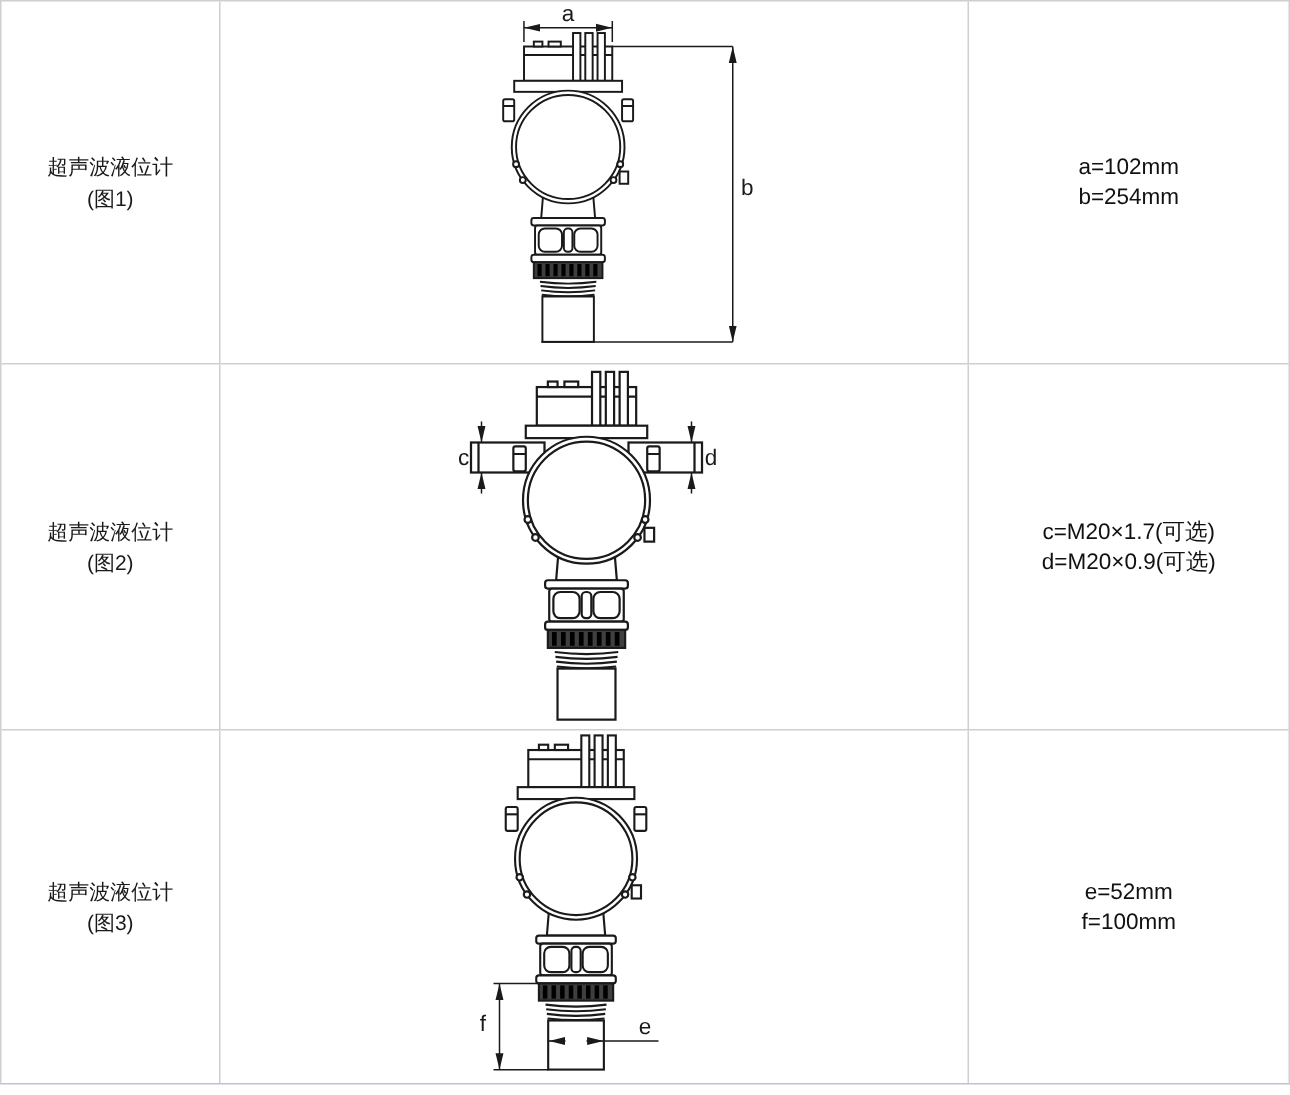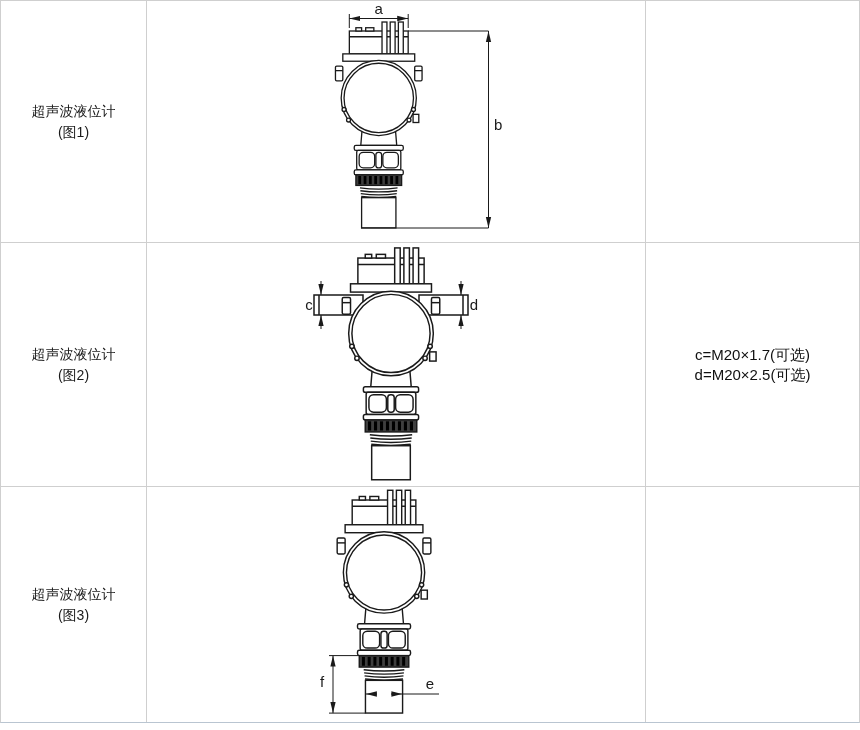--- a/index.html
+++ b/index.html
@@ -112,20 +112,24 @@
           <text x="231.7" y="13" text-anchor="middle">a</text>
         </g>
         <g class="dim">
           <line x1="261" y1="30" x2="341.5" y2="30"></line>
           <line x1="214" y1="227" x2="341.5" y2="227"></line>
           <line x1="341.5" y1="30" x2="341.5" y2="227" marker-start="url(#arr)" marker-end="url(#arr)"></line>
           <text x="347" y="129">b</text>
         </g>
       </svg>
     </div>
+    <div class="cell spec">
+      <div>a=102mm</div>
+      <div>b=254mm</div>
+    </div>
   </div>
 
   <div class="trow r2">
     <div class="cell label">
       <div>超声波液位计</div>
       <div>(图2)</div>
     </div>
     <div class="cell drawing">
       <svg width="498" height="243" viewBox="0 0 498 243">
         <g fill="#ffffff" stroke="#1a1a1a" stroke-width="1.5">
@@ -143,21 +147,21 @@
         </g>
         <g class="dim">
           <line x1="314" y1="38" x2="314" y2="52" marker-end="url(#arr)"></line>
           <line x1="314" y1="86" x2="314" y2="72" marker-end="url(#arr)"></line>
           <text x="327" y="67" text-anchor="middle">d</text>
         </g>
       </svg>
     </div>
     <div class="cell spec">
       <div>c=M20×1.7(可选)</div>
-      <div>d=M20×2.5(可选)</div>
+      <div>d=M20×0.9(可选)</div>
     </div>
   </div>
 
   <div class="trow r3">
     <div class="cell label">
       <div>超声波液位计</div>
       <div>(图3)</div>
     </div>
     <div class="cell drawing">
       <svg width="498" height="235" viewBox="0 0 498 235">
@@ -170,15 +174,19 @@
           <text x="175" y="200" text-anchor="middle">f</text>
         </g>
         <g class="dim">
           <line x1="230" y1="207" x2="218.9" y2="207" marker-end="url(#arr)"></line>
           <line x1="244" y1="207" x2="255.4" y2="207" marker-end="url(#arr)"></line>
           <line x1="255.4" y1="207" x2="292" y2="207"></line>
           <text x="283" y="202" text-anchor="middle">e</text>
         </g>
       </svg>
     </div>
+    <div class="cell spec">
+      <div>e=52mm</div>
+      <div>f=100mm</div>
+    </div>
   </div>
 
 </div>
 
 </body></html>

